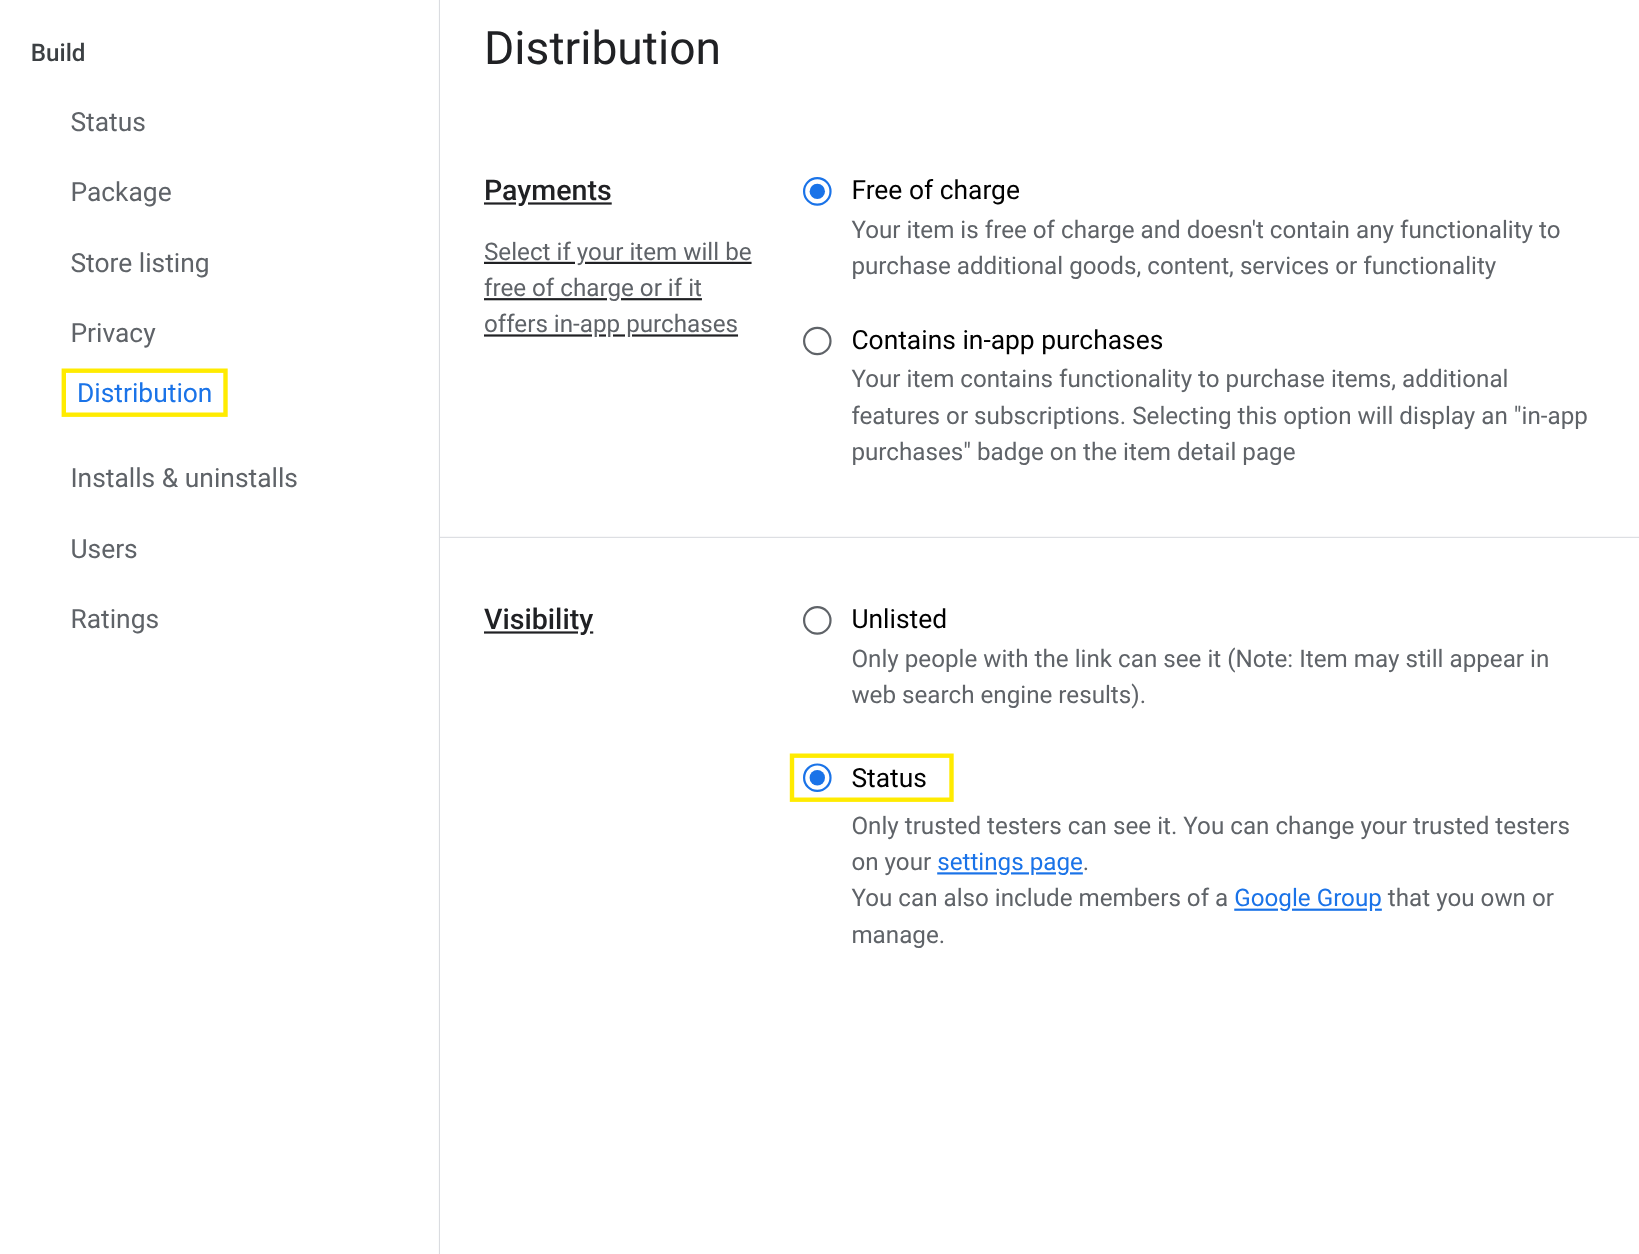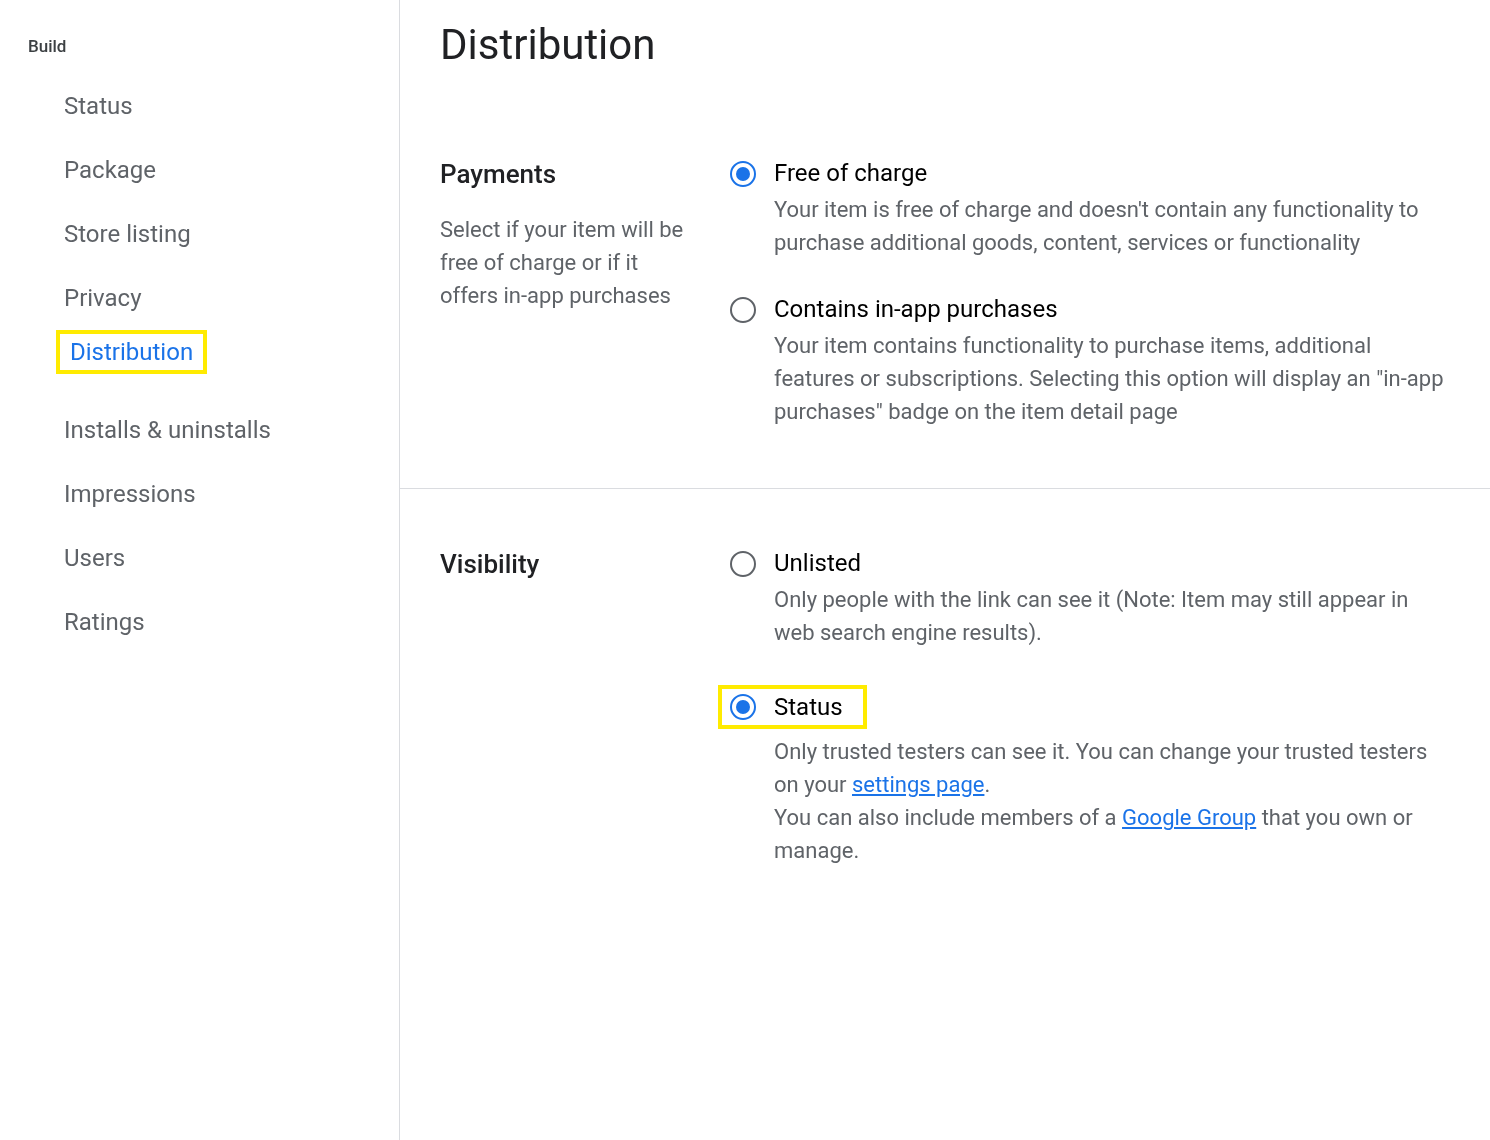--- a/index.html
+++ b/index.html
@@ -11,21 +11,21 @@
     width: 1490px;
   }
   .layout { display: flex; }
   .sidebar {
     width: 400px;
     border-right: 1px solid #dadce0;
     padding: 24px 0 0 0;
     min-height: 1140px;
   }
   .sidebar-section-title {
-    font-size: 17px;
+    font-size: 22px;
     font-weight: 500;
     color: #3c4043;
     padding: 12px 0 18px 28px;
   }
   .sidebar-item {
     font-size: 24px;
     color: #5f6368;
     padding: 18px 0 18px 64px;
     cursor: pointer;
   }
@@ -58,20 +58,21 @@
     border-top: 1px solid #dadce0;
     padding-top: 60px;
     margin-left: -40px;
     padding-left: 40px;
     margin-right: -40px;
     padding-right: 40px;
   }
   .section-left {
     width: 250px;
     flex-shrink: 0;
+    text-decoration: underline;
   }
   .section-heading {
     font-size: 26px;
     font-weight: 500;
     color: #202124;
     margin-bottom: 24px;
   }
   .section-help {
     font-size: 22px;
     color: #5f6368;
@@ -131,21 +132,20 @@
       <div class="sidebar-item">Status</div>
       <div class="sidebar-item">Package</div>
       <div class="sidebar-item">Store listing</div>
       <div class="sidebar-item">Privacy</div>
       <div class="highlight-box">
         <span class="sidebar-item active">Distribution</span>
       </div>
     </div>
     <div style="margin-top:24px;">
       <div class="sidebar-item">Installs &amp; uninstalls</div>
-      <div class="sidebar-item">Impressions</div>
       <div class="sidebar-item">Users</div>
       <div class="sidebar-item">Ratings</div>
     </div>
   </nav>
 
   <main class="main">
     <h1 class="page-title">Distribution</h1>
 
     <div class="section">
       <div class="section-left">

